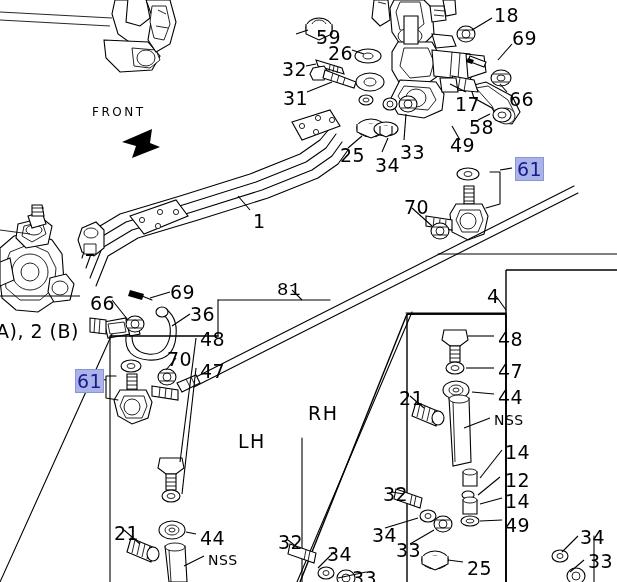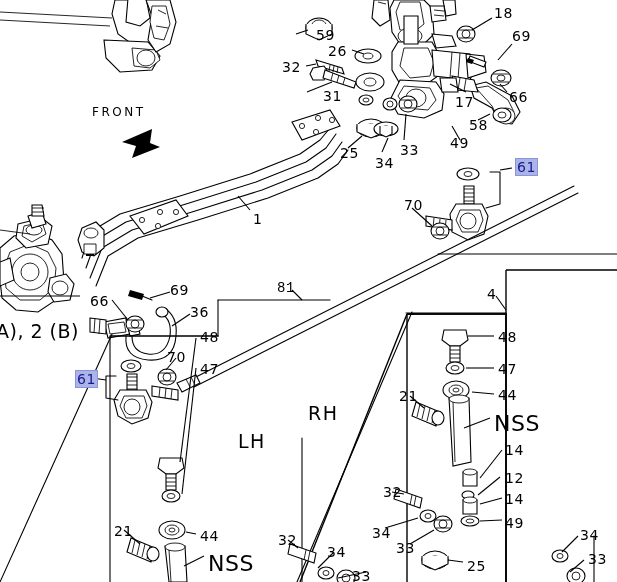--- a/index.html
+++ b/index.html
@@ -2,25 +2,25 @@
 <html><head>
 <meta charset="utf-8">
 <title>Parts Diagram</title>
 <style>
   html,body{margin:0;padding:0;background:#ffffff;}
   body{width:617px;height:582px;overflow:hidden;
        font-family:"DejaVu Sans","Liberation Sans",sans-serif;}
   #stage{position:relative;width:617px;height:582px;background:#fff;}
   #art{position:absolute;left:0;top:0;width:617px;height:582px;}
   .lbl{position:absolute;font-family:"DejaVu Sans","Liberation Sans",sans-serif;
-       font-size:14px;color:#000;line-height:1;white-space:nowrap;
+       font-size:19px;color:#000;line-height:1;white-space:nowrap;
        letter-spacing:0.5px;}
   .lbl.front{font-size:12px;letter-spacing:2.5px;}
   .lbl.side{font-size:19px;letter-spacing:1.5px;}
-  .lbl.nss{font-size:22px;letter-spacing:0.5px;}
+  .lbl.nss{font-size:14px;letter-spacing:0.5px;}
   .hl{background:#aab4e8;color:#1a1a8c;
       outline:1px solid #8a95d8;padding:0 1px;}
 </style>
 </head>
 <body>
 
 <div id="stage">
 
 <svg id="art" viewBox="0 0 617 582" xmlns="http://www.w3.org/2000/svg">
   <defs>
@@ -364,21 +364,21 @@
 
   <g>
     <path class="ln" d="M0 330 L0 330"></path>
   </g>
 </svg>
 
 <div id="labels">
       <div class="lbl" style="left: 272px; top: 28px; margin-left: 44px;">59</div>
       <div class="lbl" style="left: 328px; top: 44px;">26</div>
       <div class="lbl" style="left: 282px; top: 60px;">32</div>
-      <div class="lbl" style="left: 283px; top: 89px; margin-left: 40px;">31</div>
+      <div class="lbl" style="left: 283px; top: 89px;">31</div>
       <div class="lbl" style="left: 494px; top: 6px;">18</div>
       <div class="lbl" style="left: 512px; top: 29px;">69</div>
       <div class="lbl" style="left: 455px; top: 95px;">17</div>
       <div class="lbl" style="left: 509px; top: 90px;">66</div>
       <div class="lbl" style="left: 469px; top: 118px;">58</div>
       <div class="lbl" style="left: 450px; top: 136px;">49</div>
       <div class="lbl" style="left: 340px; top: 146px;">25</div>
       <div class="lbl" style="left: 375px; top: 156px;">34</div>
       <div class="lbl" style="left: 400px; top: 143px;">33</div>
       <div class="lbl" style="left: 516px; top: 160px;"><span class="hl">61</span></div>

